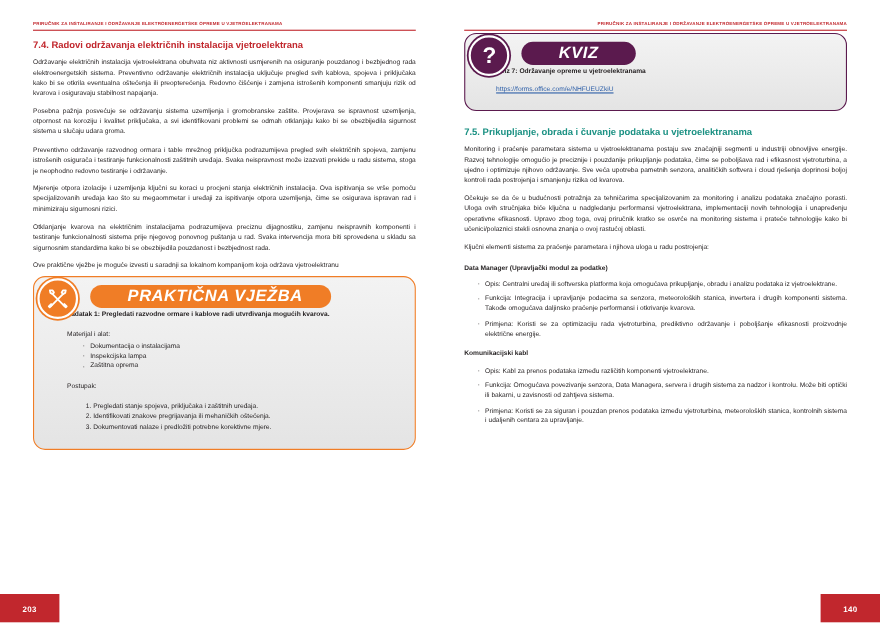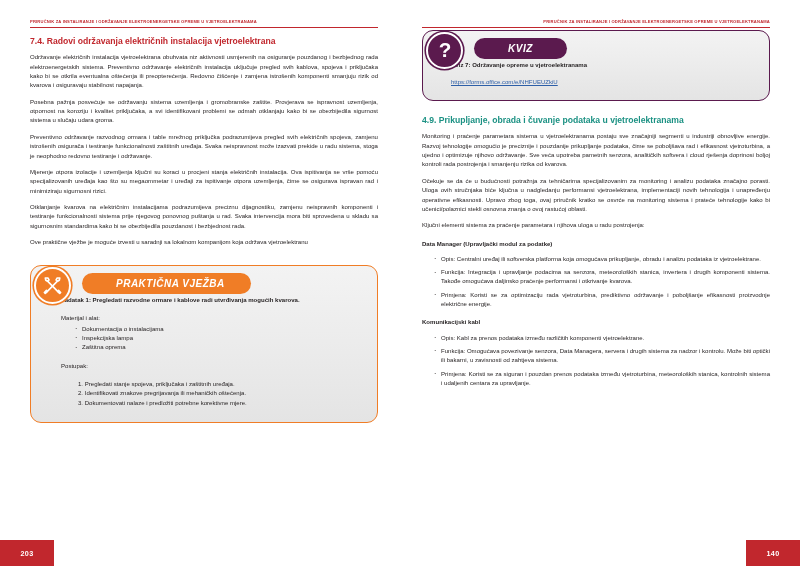--- a/index.html
+++ b/index.html
@@ -39,37 +39,37 @@
   .para {
     font-size: 6.05px; line-height: 1.55; color: #231F20;
     text-align: justify; margin-top: 7px;
   }
 
   
   .left-body { padding-top: 36px; }
   .left-body .sec-head { margin-bottom: 2px; }
 
   
-  .callout { position: relative; margin-top: 18px; }
+  .callout { position: relative; margin-top: 4px; }
   .callout-box {
     border: 1.6px solid #F07D26;
     border-radius: 11px;
     background: linear-gradient(180deg,#f3f3f3 0%, #ebebeb 55%, #e4e4e4 100%);
     padding: 30px 14px 13px 30px;
     min-height: 154px;
   }
   .callout-tab {
     position: absolute; top: 8px; left: 52px;
     height: 21px; padding: 0 26px 0 34px;
     border-radius: 11px;
     display: flex; align-items: center;
     background: #F07D26;
   }
   .callout-tab-text {
-    color: #ffffff; font-size: 10px; font-weight: bold;
+    color: #ffffff; font-size: 15px; font-weight: bold;
     font-style: italic; letter-spacing: .5px; white-space: nowrap;
   }
   .callout-badge {
     position: absolute; top: 2px; left: 4px;
     width: 37px; height: 37px; border-radius: 50%;
     background: #F07D26;
     border: 2.2px solid #ffffff;
     box-shadow: 0 0 0 1.6px #F07D26;
     display: flex; align-items: center; justify-content: center;
     z-index: 3;
@@ -239,21 +239,21 @@
         <div class="callout-tab-q">
           <span class="callout-tab-text">KVIZ</span>
         </div>
 
         <div class="callout-box-q">
           <div class="quiz-title">Kviz 7: Održavanje opreme u vjetroelektranama</div>
           <a class="quiz-link" href="#">https://forms.office.com/e/NHFUEUZkiU</a>
         </div>
       </div>
 
-      <div class="sec-head sec-head-teal rt-head">4.9. Prikupljanje, obrada i čuvanje podataka u vjetroelektranama</div>
+      <div class="sec-head sec-head-teal rt-head">7.5. Prikupljanje, obrada i čuvanje podataka u vjetroelektranama</div>
 
       <div class="para">Monitoring i praćenje parametara sistema u vjetroelektranama postaju sve značajniji segmenti u industriji obnovljive energije. Razvoj tehnologije omogućio je preciznije i pouzdanije prikupljanje podataka, čime se poboljšava rad i efikasnost vjetroturbina, a ujedno i optimizuje njihovo održavanje. Sve veća upotreba pametnih senzora, analitičkih softvera i cloud rješenja doprinosi boljoj kontroli rada postrojenja i smanjenju rizika od kvarova.</div>
       <div class="para">Očekuje se da će u budućnosti potražnja za tehničarima specijalizovanim za monitoring i analizu podataka značajno porasti. Uloga ovih stručnjaka biće ključna u nadgledanju performansi vjetroelektrana, implementaciji novih tehnologija i unapređenju operativne efikasnosti. Upravo zbog toga, ovaj priručnik kratko se osvrće na monitoring sistema i prateće tehnologije kako bi učenici/polaznici stekli osnovna znanja o ovoj rastućoj oblasti.</div>
       <div class="para">Ključni elementi sistema za praćenje parametara i njihova uloga u radu postrojenja:</div>
 
       <div class="grp-head">Data Manager (Upravljački modul za podatke)</div>
       <ul class="bullets">
         <li>Opis: Centralni uređaj ili softverska platforma koja omogućava prikupljanje, obradu i analizu podataka iz vjetroelektrane.</li>
         <li>Funkcija: Integracija i upravljanje podacima sa senzora, meteoroloških stanica, invertera i drugih komponenti sistema. Takođe omogućava daljinsko praćenje performansi i otkrivanje kvarova.</li>
         <li>Primjena: Koristi se za optimizaciju rada vjetroturbina, prediktivno održavanje i poboljšanje efikasnosti proizvodnje električne energije.</li>

